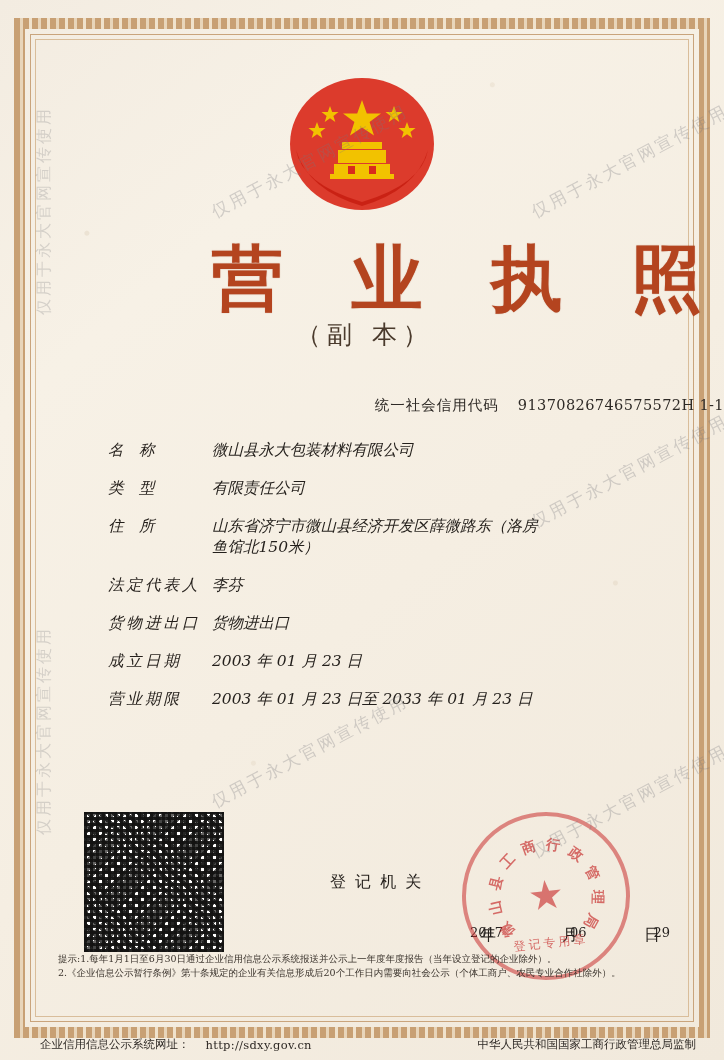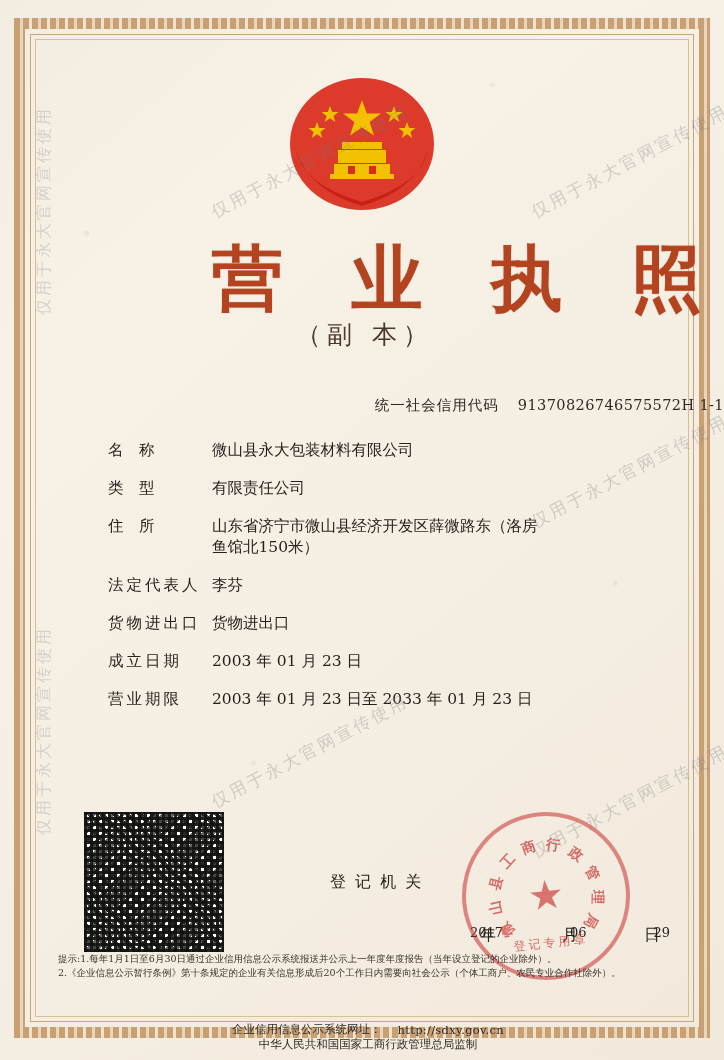--- a/index.html
+++ b/index.html
@@ -111,20 +111,21 @@
     left: 108px;
     top: 440px;
     right: 60px;
   }
   .field {
     display: flex;
     align-items: flex-start;
     margin-bottom: 17px;
     font-size: 15px;
     color: #2b2722;
+    font-style: italic;
   }
   .field .lbl {
     width: 104px;
     flex: 0 0 104px;
     font-family: "DejaVu Serif", "Liberation Serif", serif;
     font-size: 15.5px;
     color: #241f1b;
     line-height: 21px;
   }
   .lbl.sp4 { letter-spacing: 3px; }
@@ -245,21 +246,20 @@
     position: absolute;
     left: 40px;
     right: 28px;
     bottom: 8px;
     display: flex;
     justify-content: space-between;
     align-items: center;
     font-size: 11.5px;
     color: #2d2824;
     font-family: "DejaVu Serif", "Liberation Serif", serif;
-    flex-direction: column;
   }
   .footer .fl { display: flex; gap: 16px; align-items: center; }
   .footer .url { font-family: "DejaVu Serif", serif; letter-spacing: 0.3px; }
 
   
   .wm {
     position: absolute;
     color: rgba(120,120,125,0.30);
     font-size: 17px;
     letter-spacing: 3px;

